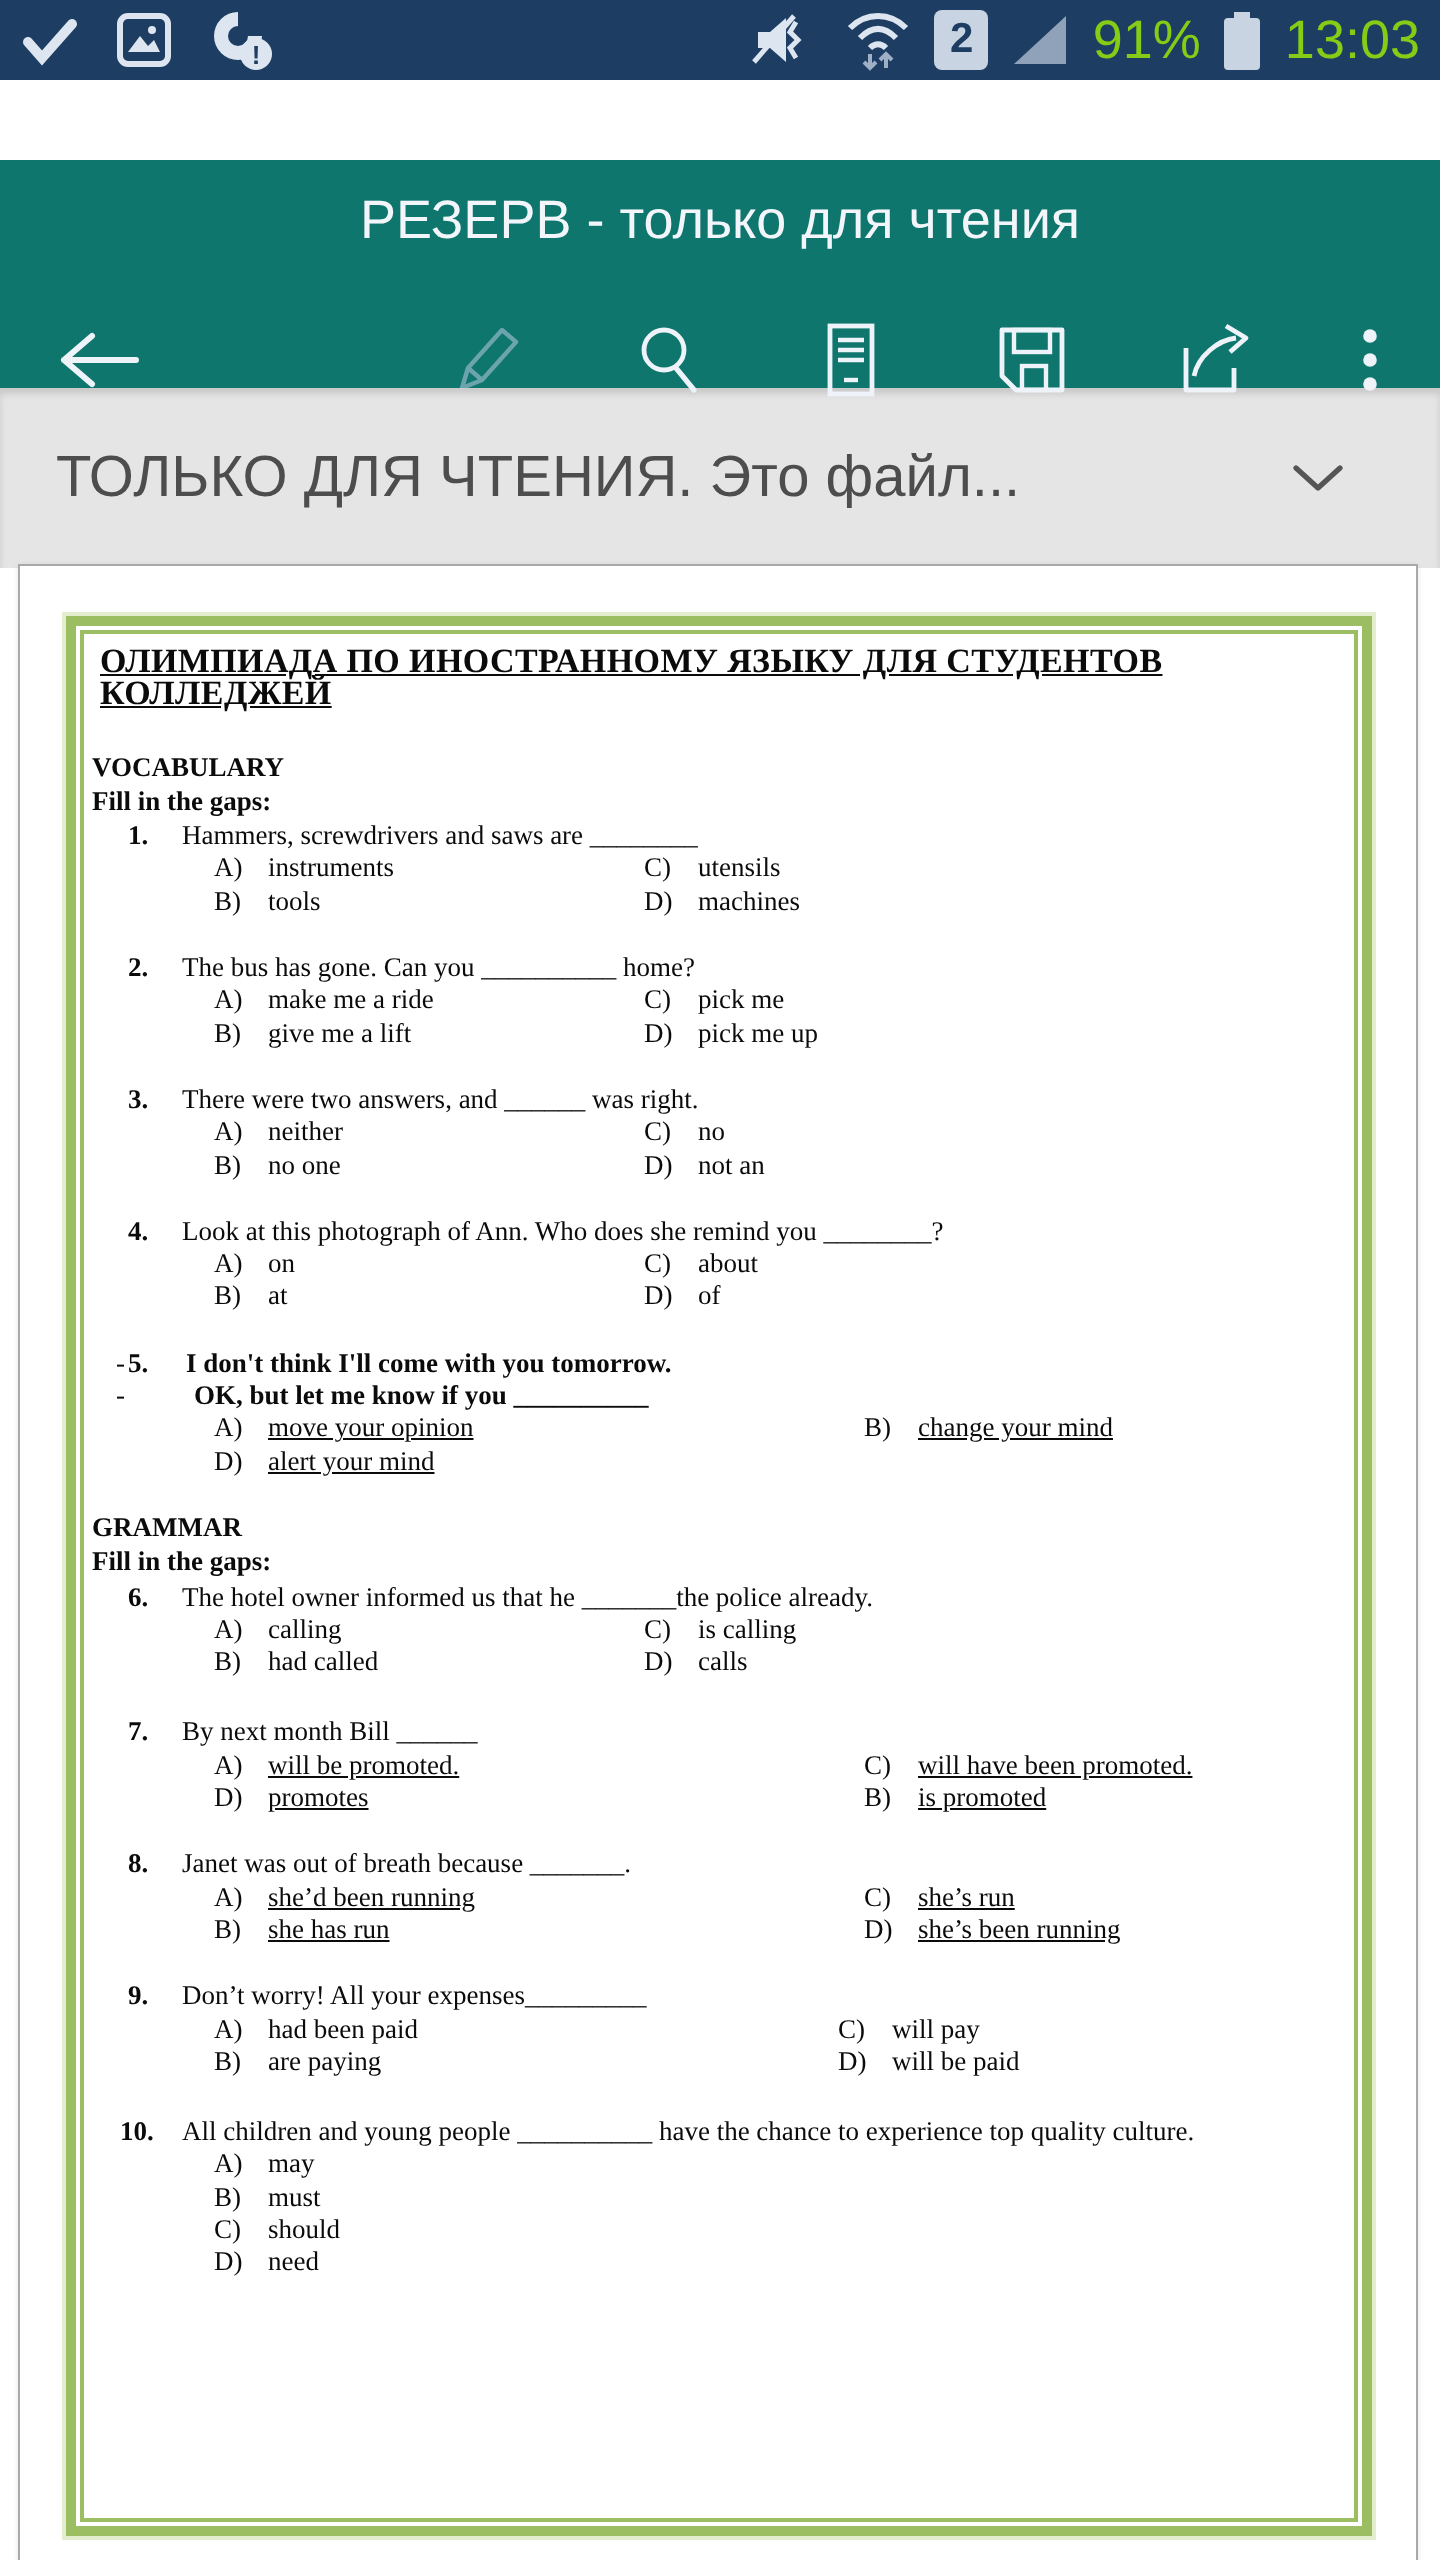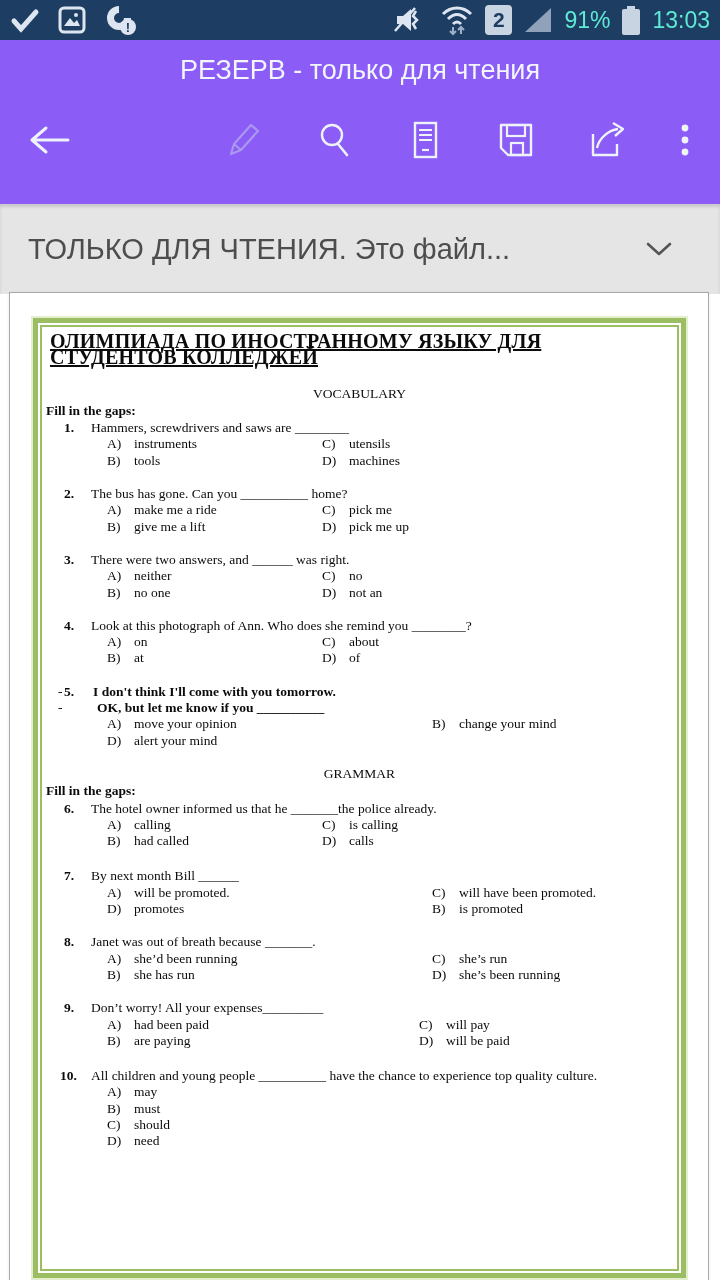--- a/index.html
+++ b/index.html
@@ -8,28 +8,28 @@
     font-family:"Liberation Sans", sans-serif;
     background:#fff;
   }
   
   .status-bar {
     height:40px; background:#1d3e62; color:#dde6f0;
     display:flex; align-items:center; padding:0 10px; box-sizing:border-box;
   }
   .sb-left { display:flex; align-items:center; gap:16px; }
   .sb-right { margin-left:auto; display:flex; align-items:center; gap:9px; }
-  .sb-text { font-size:23px; color:#5eead4; letter-spacing:0; }
+  .sb-text { font-size:27px; color:#84cc16; letter-spacing:0; }
   .sim-badge {
     width:27px; height:30px; background:#c9d4e2; border-radius:4px;
     display:flex; align-items:center; justify-content:center;
     color:#1d3e62; font-weight:bold; font-size:21px;
   }
   
-  .app-bar { height:164px; background:#8b5cf6; position:relative; }
+  .app-bar { height:114px; background:#0f766e; position:relative;margin-top:40px; }
   .app-title {
     text-align:center; color:#f2f6fb; font-size:27px; padding-top:15px;
     white-space:nowrap;
   }
   .toolbar { position:absolute; left:0; right:0; top:62px; height:76px;
     display:flex; align-items:center; }
   .tb-back { margin-left:24px; }
   .tb-group { margin-left:auto; margin-right:28px; display:flex; align-items:center; gap:47px; }
   .tb-btn { display:flex; align-items:center; justify-content:center; }
   
@@ -58,32 +58,32 @@
   .green-inner {
     position:absolute; left:2px; right:2px; top:2px; bottom:2px;
     border:2px solid #9cbe62; padding:6px 4px; overflow:hidden;
   }
   
   .doc-content {
     font-family:"Liberation Serif", serif; font-size:13.5px; line-height:16.3px;
     color:#0b0b0b;
   }
   .doc-title {
-    font-weight:bold; text-decoration:underline; font-size:20px;
+    font-weight:bold; text-decoration:underline; font-size:17px;
     text-align:left; padding-left:4px; letter-spacing:.2px;
   }
-  .center-h { text-align:center; font-weight:normal; margin-top:20px; }
+  .center-h { font-weight:bold; margin-top:20px; }
   .center-h.grammar { margin-top:15px; }
   .fill-label { font-weight:bold; margin-top:1px; }
   .q { position:relative; padding-left:45px; margin-top:1px; margin-bottom:17px; }
   .q .num { position:absolute; left:18px; top:0; font-weight:bold; }
   .q .stem { font-weight:normal; }
   .q .stem.justify { text-align:justify; }
   .opts { margin-left:16px; display:grid; grid-template-columns:215px auto; }
-  .q.wide .opts { grid-template-columns:325px auto; }
+  .q.wide .opts { grid-template-columns:325px auto;text-decoration:underline; }
   .q.wide9 .opts { grid-template-columns:312px auto; }
   .opts.single { grid-template-columns:auto; }
   .opt .L { display:inline-block; min-width:27px; }
   .dlg { position:relative; padding-left:47px; font-weight:bold; }
   .dlg .dash { position:absolute; left:12px; font-weight:normal; }
   svg { display:block; }
 </style>
 </head>
 <body>
 

